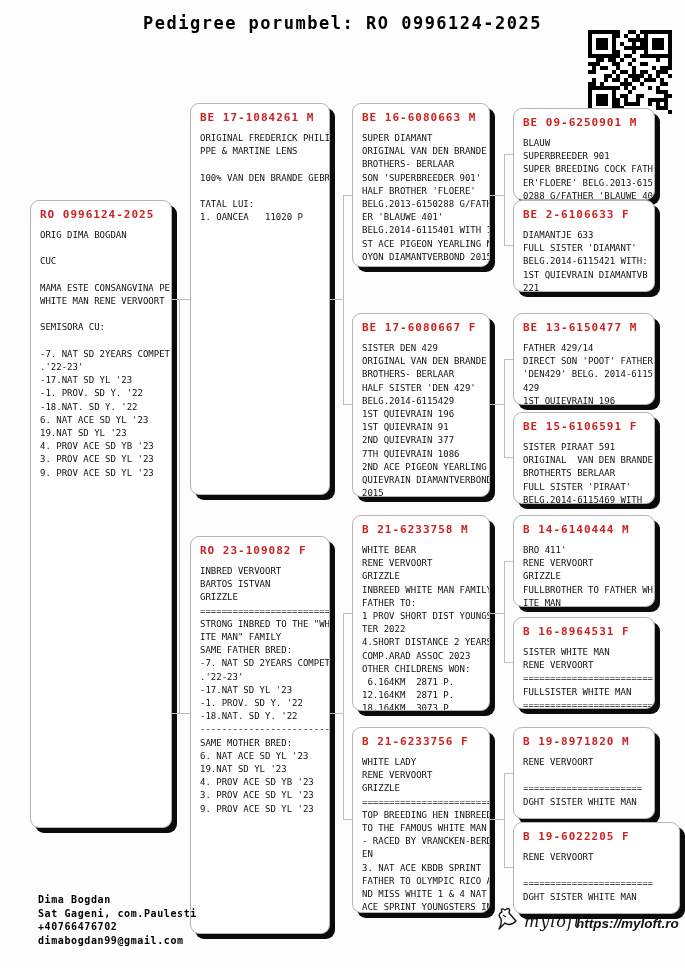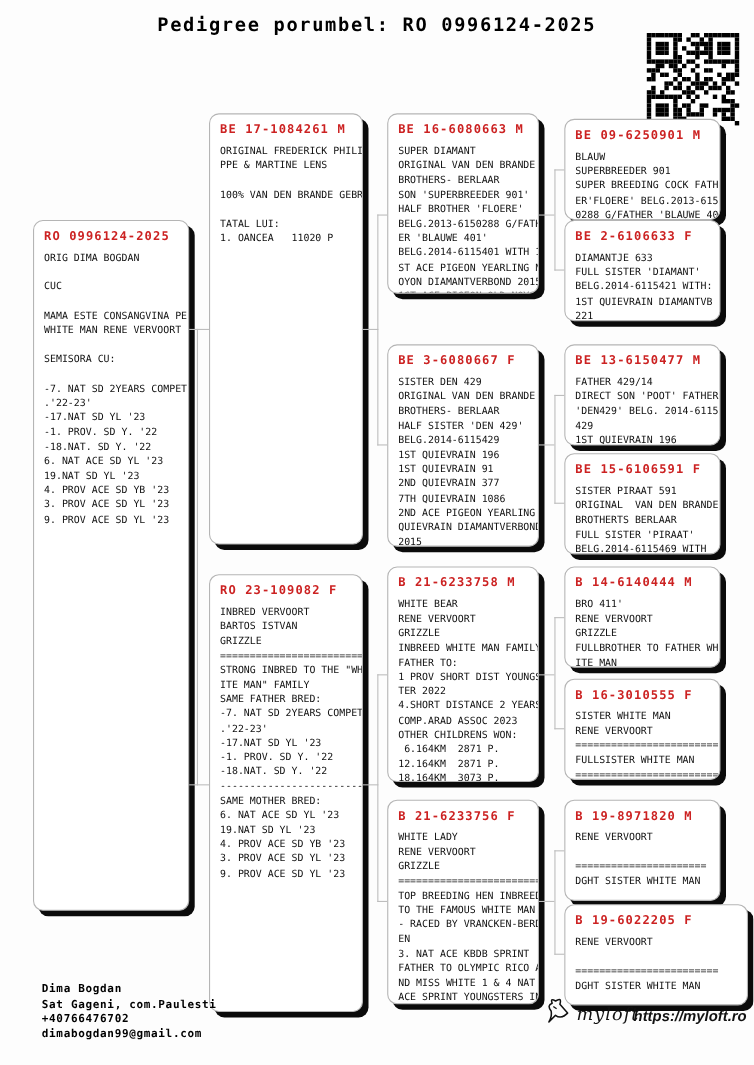--- a/index.html
+++ b/index.html
@@ -302,21 +302,21 @@
 <div class="box" style="left:190px;top:103px;width:140px;height:392px;">
   <div class="ring">BE 17-1084261 M</div>
   <div class="lines">ORIGINAL FREDERICK PHILI
 PPE &amp; MARTINE LENS
 
 100% VAN DEN BRANDE GEBR
 
 TATAL LUI:
 1. OANCEA   11020 P</div>
 </div>
-<div class="box" style="left:190px;top:522px;width:140px;height:398px;">
+<div class="box" style="left:190px;top:536px;width:140px;height:398px;">
   <div class="ring">RO 23-109082 F</div>
   <div class="lines">INBRED VERVOORT
 BARTOS ISTVAN
 GRIZZLE
 ========================
 STRONG INBRED TO THE "WH
 ITE MAN" FAMILY
 SAME FATHER BRED:
 -7. NAT SD 2YEARS COMPET
 .'22-23'
@@ -341,21 +341,21 @@
 HALF BROTHER 'FLOERE'
 BELG.2013-6150288 G/FATH
 ER 'BLAUWE 401'
 BELG.2014-6115401 WITH 1
 ST ACE PIGEON YEARLING N
 OYON DIAMANTVERBOND 2015
 1ST ACE PIGEON OLD NOYON
 DIAMANTVERBOND 2016!!</div>
 </div>
 <div class="box" style="left:352px;top:313px;width:138px;height:184px;">
-  <div class="ring">BE 3-6080667 F</div>
+  <div class="ring">BE 17-6080667 F</div>
   <div class="lines">SISTER DEN 429
 ORIGINAL VAN DEN BRANDE
 BROTHERS- BERLAAR
 HALF SISTER 'DEN 429'
 BELG.2014-6115429
 1ST QUIEVRAIN 196
 1ST QUIEVRAIN 91
 2ND QUIEVRAIN 377
 7TH QUIEVRAIN 1086
 2ND ACE PIGEON YEARLING
@@ -435,21 +435,21 @@
 </div>
 <div class="box" style="left:513px;top:515px;width:142px;height:92px;">
   <div class="ring">B 14-6140444 M</div>
   <div class="lines">BRO 411'
 RENE VERVOORT
 GRIZZLE
 FULLBROTHER TO FATHER WH
 ITE MAN</div>
 </div>
 <div class="box" style="left:513px;top:617px;width:142px;height:92px;">
-  <div class="ring">B 16-3010555 F</div>
+  <div class="ring">B 16-8964531 F</div>
   <div class="lines">SISTER WHITE MAN
 RENE VERVOORT
 ========================
 FULLSISTER WHITE MAN
 ========================
 WHITE MAN WON</div>
 </div>
 <div class="box" style="left:513px;top:727px;width:142px;height:92px;">
   <div class="ring">B 19-8971820 M</div>
   <div class="lines">RENE VERVOORT

